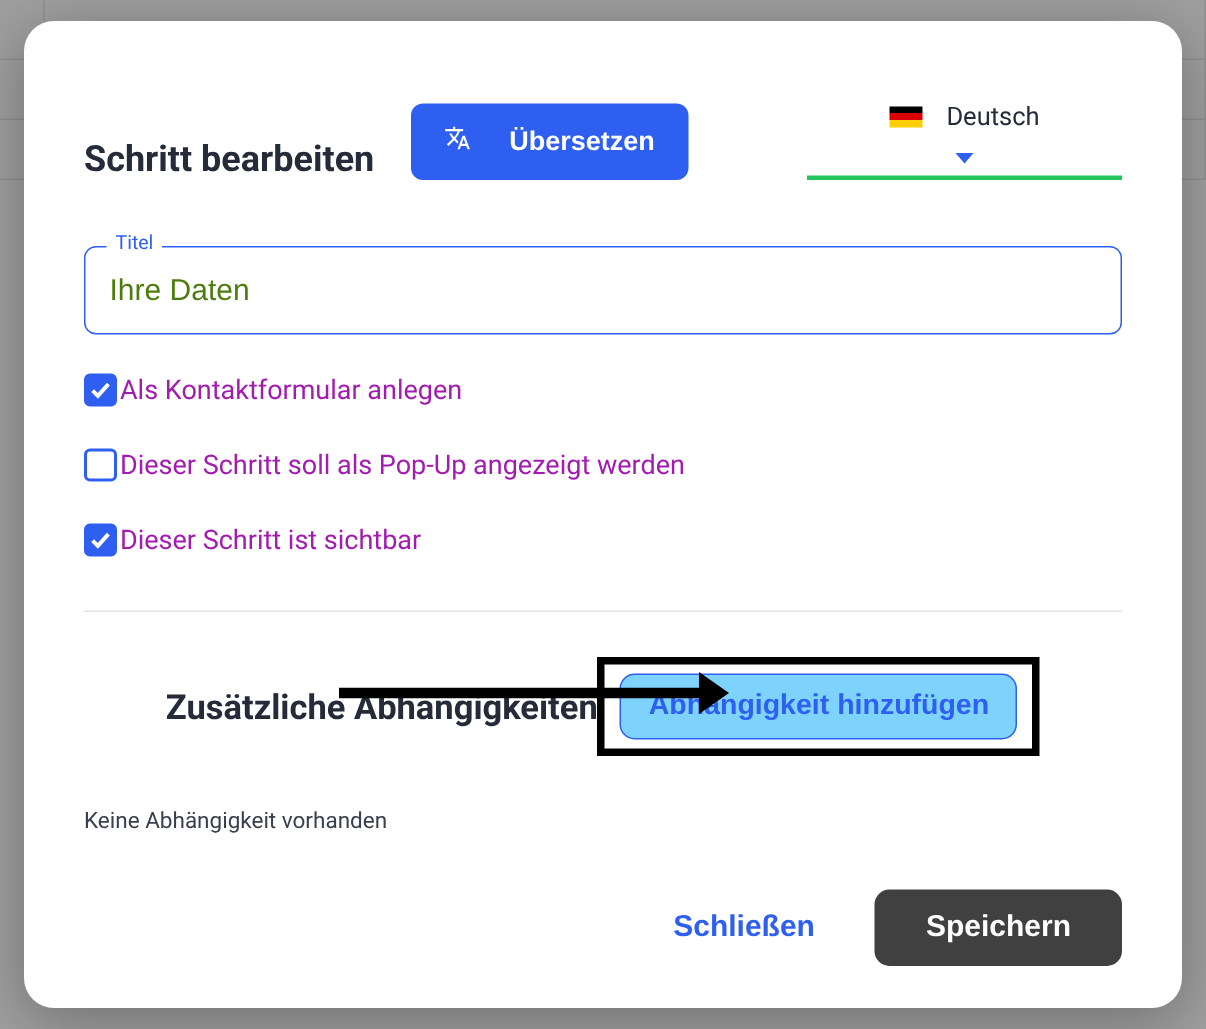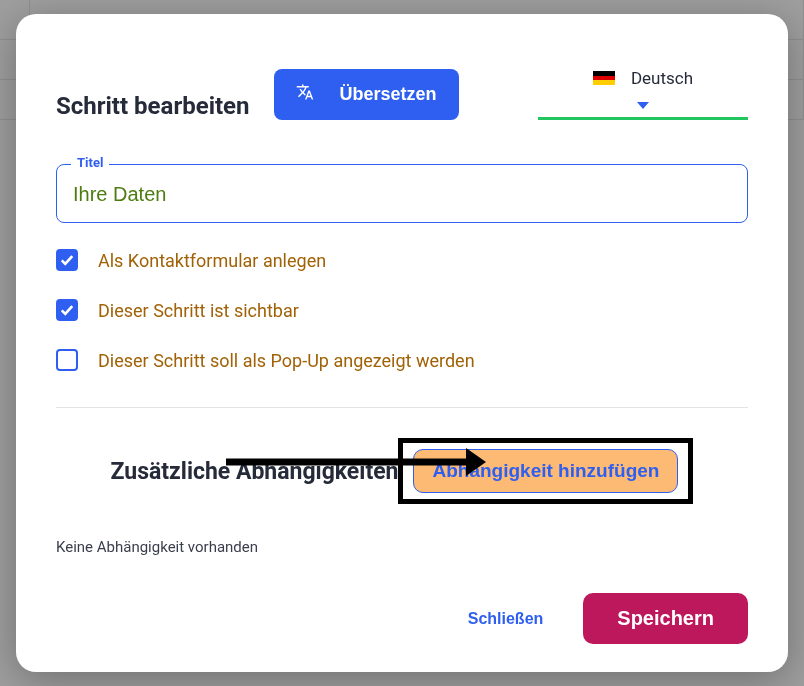--- a/index.html
+++ b/index.html
@@ -89,37 +89,37 @@
       padding: 18px 16px 16px 16px;
       margin-bottom: 26px;
     }
     .field-legend {
       position: absolute;
       top: -10px; left: 14px;
       background: #fff;
       padding: 0 6px;
       font-size: 13px;
       color: #2e5ff0;
-      font-weight: 700;
+      font-weight: 400;
     }
     .field-input {
       border: none;
       outline: none;
       width: 100%;
       font-size: 20px;
       color: #4d7c0f;
       background: transparent;
     }
     .check-row {
       display: flex;
       align-items: center;
-      gap: 20px;
+      gap: 2px;
       margin-bottom: 28px;
       font-size: 18px;
-      color: #a16207;
+      color: #a21caf;
     }
     .chk {
       width: 22px; height: 22px;
       border: 2.5px solid #2e5ff0;
       border-radius: 4px;
       display: inline-flex;
       align-items: center;
       justify-content: center;
       cursor: pointer;
       flex-shrink: 0;
@@ -140,21 +140,21 @@
       color: #262b3a;
     }
     .add-dep-highlight {
       border: 5px solid #000;
       padding: 6px 10px;
       display: inline-flex;
     }
     .add-dep-btn {
       border: 1.5px solid #2e5ff0;
       color: #2e5ff0;
-      background: #fdba74;
+      background: #7dd3fc;
       border-radius: 10px;
       font-size: 19px;
       font-weight: 700;
       padding: 10px 18px;
       cursor: pointer;
     }
     .arrow-annot {
       position: absolute;
       left: 170px;
       top: 4px;
@@ -172,26 +172,26 @@
       display: flex;
       justify-content: flex-end;
       align-items: center;
       gap: 40px;
       padding-top: 32px;
     }
     .close-btn {
       background: none;
       border: none;
       color: #2e5ff0;
-      font-size: 16px;
+      font-size: 20px;
       font-weight: 700;
       cursor: pointer;
     }
     .save-btn {
-      background: #be185d;
+      background: #404040;
       color: #fff;
       border: none;
       border-radius: 10px;
       font-size: 20px;
       font-weight: 700;
       padding: 14px 34px;
       cursor: pointer;
     }
   </style>
 </head>
@@ -242,31 +242,31 @@
   <div class="check-row">
     <span class="chk checked">
       <svg viewBox="0 0 16 16">
           <polyline points="2,8.5 6,12.5 14,3.5"></polyline>
         </svg>
     </span>
     <span>Als Kontaktformular anlegen</span>
   </div>
 
   <div class="check-row">
+    <span class="chk"></span>
+    <span>Dieser Schritt soll als Pop-Up angezeigt werden</span>
+  </div>
+
+  <div class="check-row">
     <span class="chk checked">
       <svg viewBox="0 0 16 16">
           <polyline points="2,8.5 6,12.5 14,3.5"></polyline>
         </svg>
     </span>
     <span>Dieser Schritt ist sichtbar</span>
-  </div>
-
-  <div class="check-row">
-    <span class="chk"></span>
-    <span>Dieser Schritt soll als Pop-Up angezeigt werden</span>
   </div>
 
   <div class="divider"></div>
 
   <div class="deps-row">
     <div class="deps-title">Zusätzliche Abhängigkeiten</div>
     <svg class="arrow-annot" viewBox="0 0 260 40">
       <line x1="0" y1="20" x2="240" y2="20" stroke="#000" stroke-width="7"></line>
       <polygon points="240,6 260,20 240,34" fill="#000"></polygon>
     </svg>

